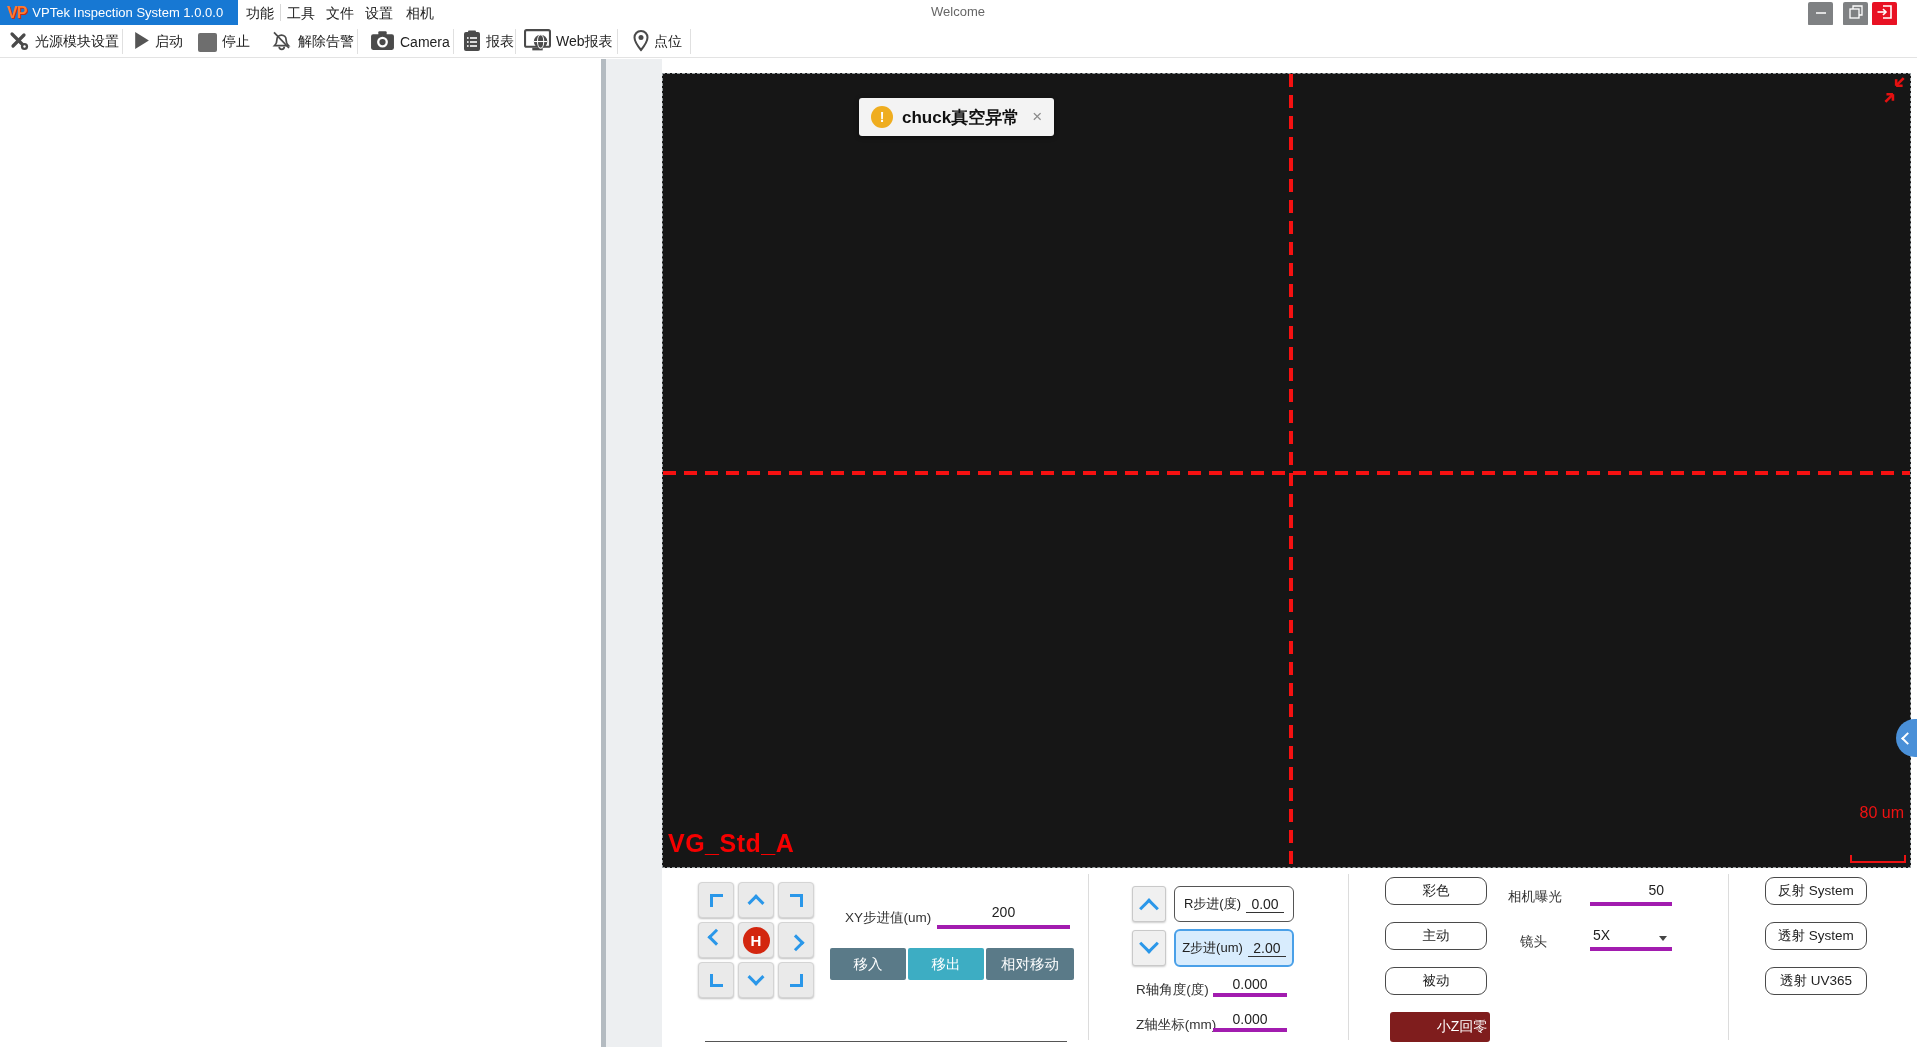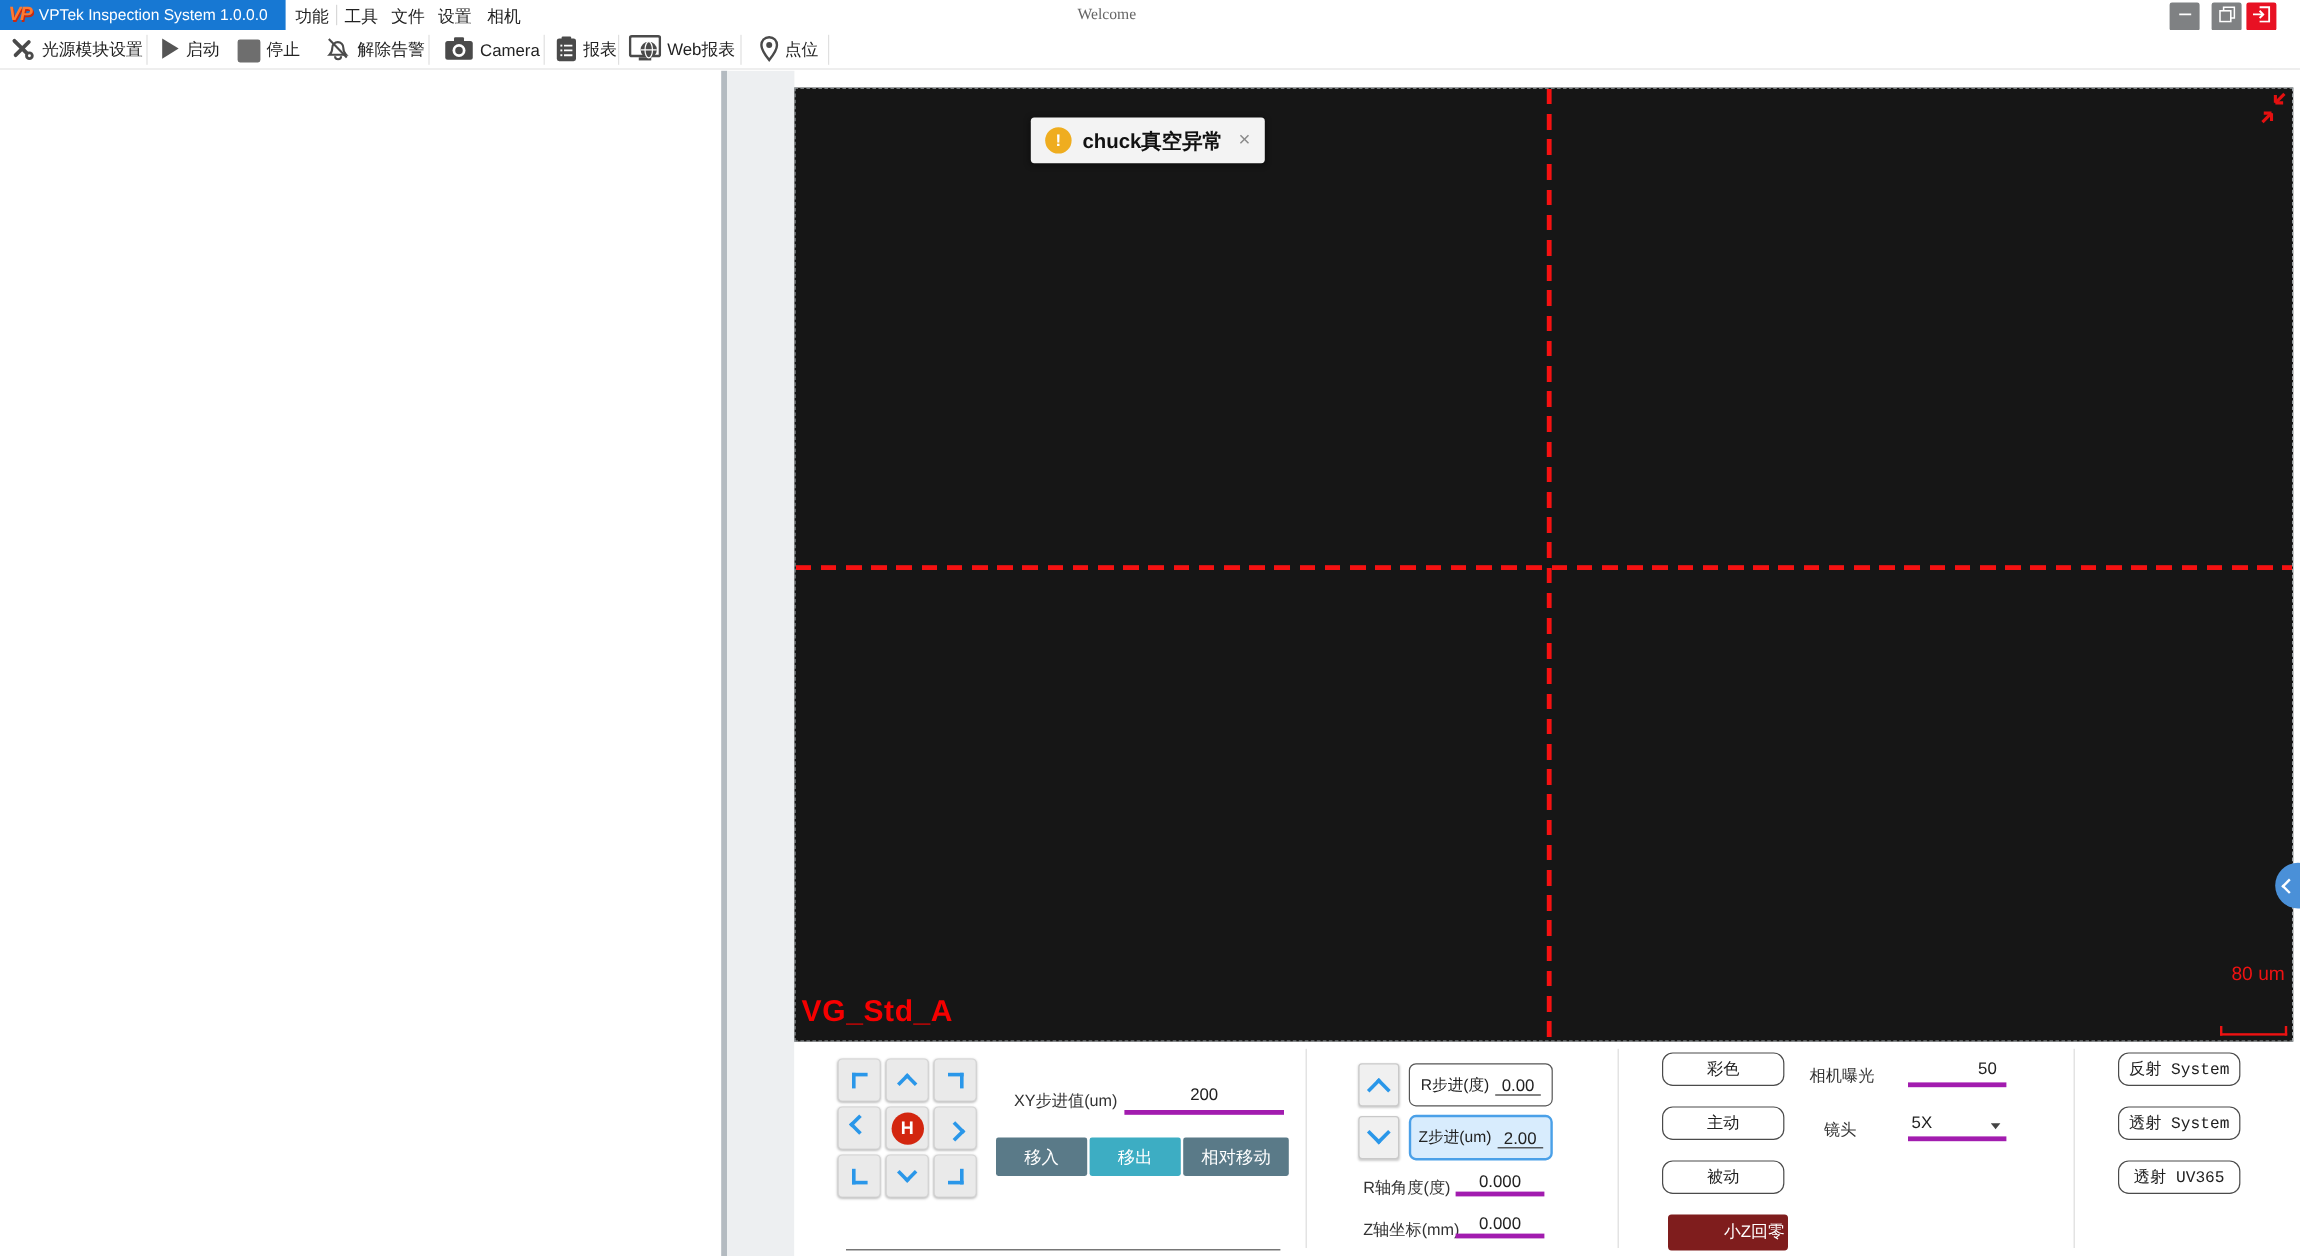--- a/index.html
+++ b/index.html
@@ -3,25 +3,25 @@
 <meta charset="utf-8">
 <style>
   * { box-sizing: border-box; margin: 0; padding: 0; }
   html,body { width:1917px; height:1047px; overflow:hidden; font-family:"Liberation Sans", sans-serif; background:#fff; }
   .abs { position:absolute; }
   #stage { position:relative; width:1917px; height:1047px; background:#fff; }
 
   
   .titlebar { left:0; top:0; width:1917px; height:25px; background:#fff; }
   .title-blue { left:0; top:0; width:238px; height:25px; background:#1778d3; display:flex; align-items:center; padding-left:7px; gap:6px; }
-  .logo { font-size:16px; font-weight:bold; font-style:italic; color:#ff7a30; text-shadow:1px 1px 0 #c62a12; letter-spacing:-1px; }
+  .logo { font-size:16px; font-weight:bold; color:#ff7a30; text-shadow:1px 1px 0 #c62a12; letter-spacing:-1px; }
   .title-text { color:#fff; font-size:13px; }
   .menu-item { top:4px; height:18px; font-size:14px; color:#222; line-height:18px; }
   .menu-sep { top:4px; width:1px; height:17px; background:#d8d8d8; }
-  .welcome { left:898px; top:4px; width:120px; text-align:left; color:#666; font-size:13px;font-family:Liberation Serif, serif; }
+  .welcome { left:898px; top:4px; width:120px; text-align:center; color:#666; font-size:13px; }
   .winbtn { top:2px; width:25px; height:24px; border-radius:2px; background:#7f8183; display:flex; align-items:center; justify-content:center; }
   .winbtn.exit { background:#e81123; }
 
   
   .toolbar { left:0; top:25px; width:1917px; height:33px; background:#fff; border-bottom:1px solid #e3e3e3; }
   .tb-item { top:4px; height:26px; display:flex; align-items:center; gap:5px; font-size:14px; color:#222; }
   .tb-sep { top:4px; width:1px; height:25px; background:#e0e0e0; }
   .stop-sq { width:19px; height:19px; background:#6e6e6e; border-radius:2px; }
 
   
@@ -83,21 +83,21 @@
   .mchv { width:14px; height:14px; border-top:3.5px solid #2a97e9; border-left:3.5px solid #2a97e9; }
   .mchv.up { transform:rotate(45deg) translate(3px,3px); }
   .mchv.down { transform:rotate(225deg) translate(3px,3px); }
   .step-box { left:1174px; width:120px; display:flex; align-items:center; justify-content:center; gap:5px; background:#fff;
     border:1.5px solid #555; border-radius:6px; }
   .step-box .lab { font-size:13px; color:#222; }
   .step-box .val { width:38px; border-bottom:1.5px solid #333; text-align:center; font-size:14px; color:#222; }
   .step-box.hl { background:#d8ecfd; border:2px solid #4aa0e8; }
 
   .pill-btn { width:102px; height:28px; background:#fff; border:1px solid #4a4a4a; border-radius:9px;
-    font-size:13.5px; color:#222; display:flex; align-items:center; justify-content:center;font-family:Liberation Mono, monospace; }
+    font-size:13.5px; color:#222; display:flex; align-items:center; justify-content:center; }
   .zhome-btn { left:1390px; top:1012px; width:100px; height:30px; background:#7f1d1d; border:none; border-radius:3px;
     color:#fff; font-size:14px; display:flex; align-items:center; justify-content:center;padding-left:44px; }
   .caret { width:0; height:0; border-left:4.5px solid transparent; border-right:4.5px solid transparent; border-top:5.5px solid #444; }
 
   .alert-bar { left:1540px; top:1012px; width:374px; height:28px; background:#2b2b2b; color:#fff;
     display:flex; align-items:center; padding:0 8px 0 12px; }
   .alert-text { font-size:13.5px; white-space:nowrap; }
   .alert-chevron { margin-left:auto; font-size:17px; font-weight:bold; }
 </style>
 </head>

